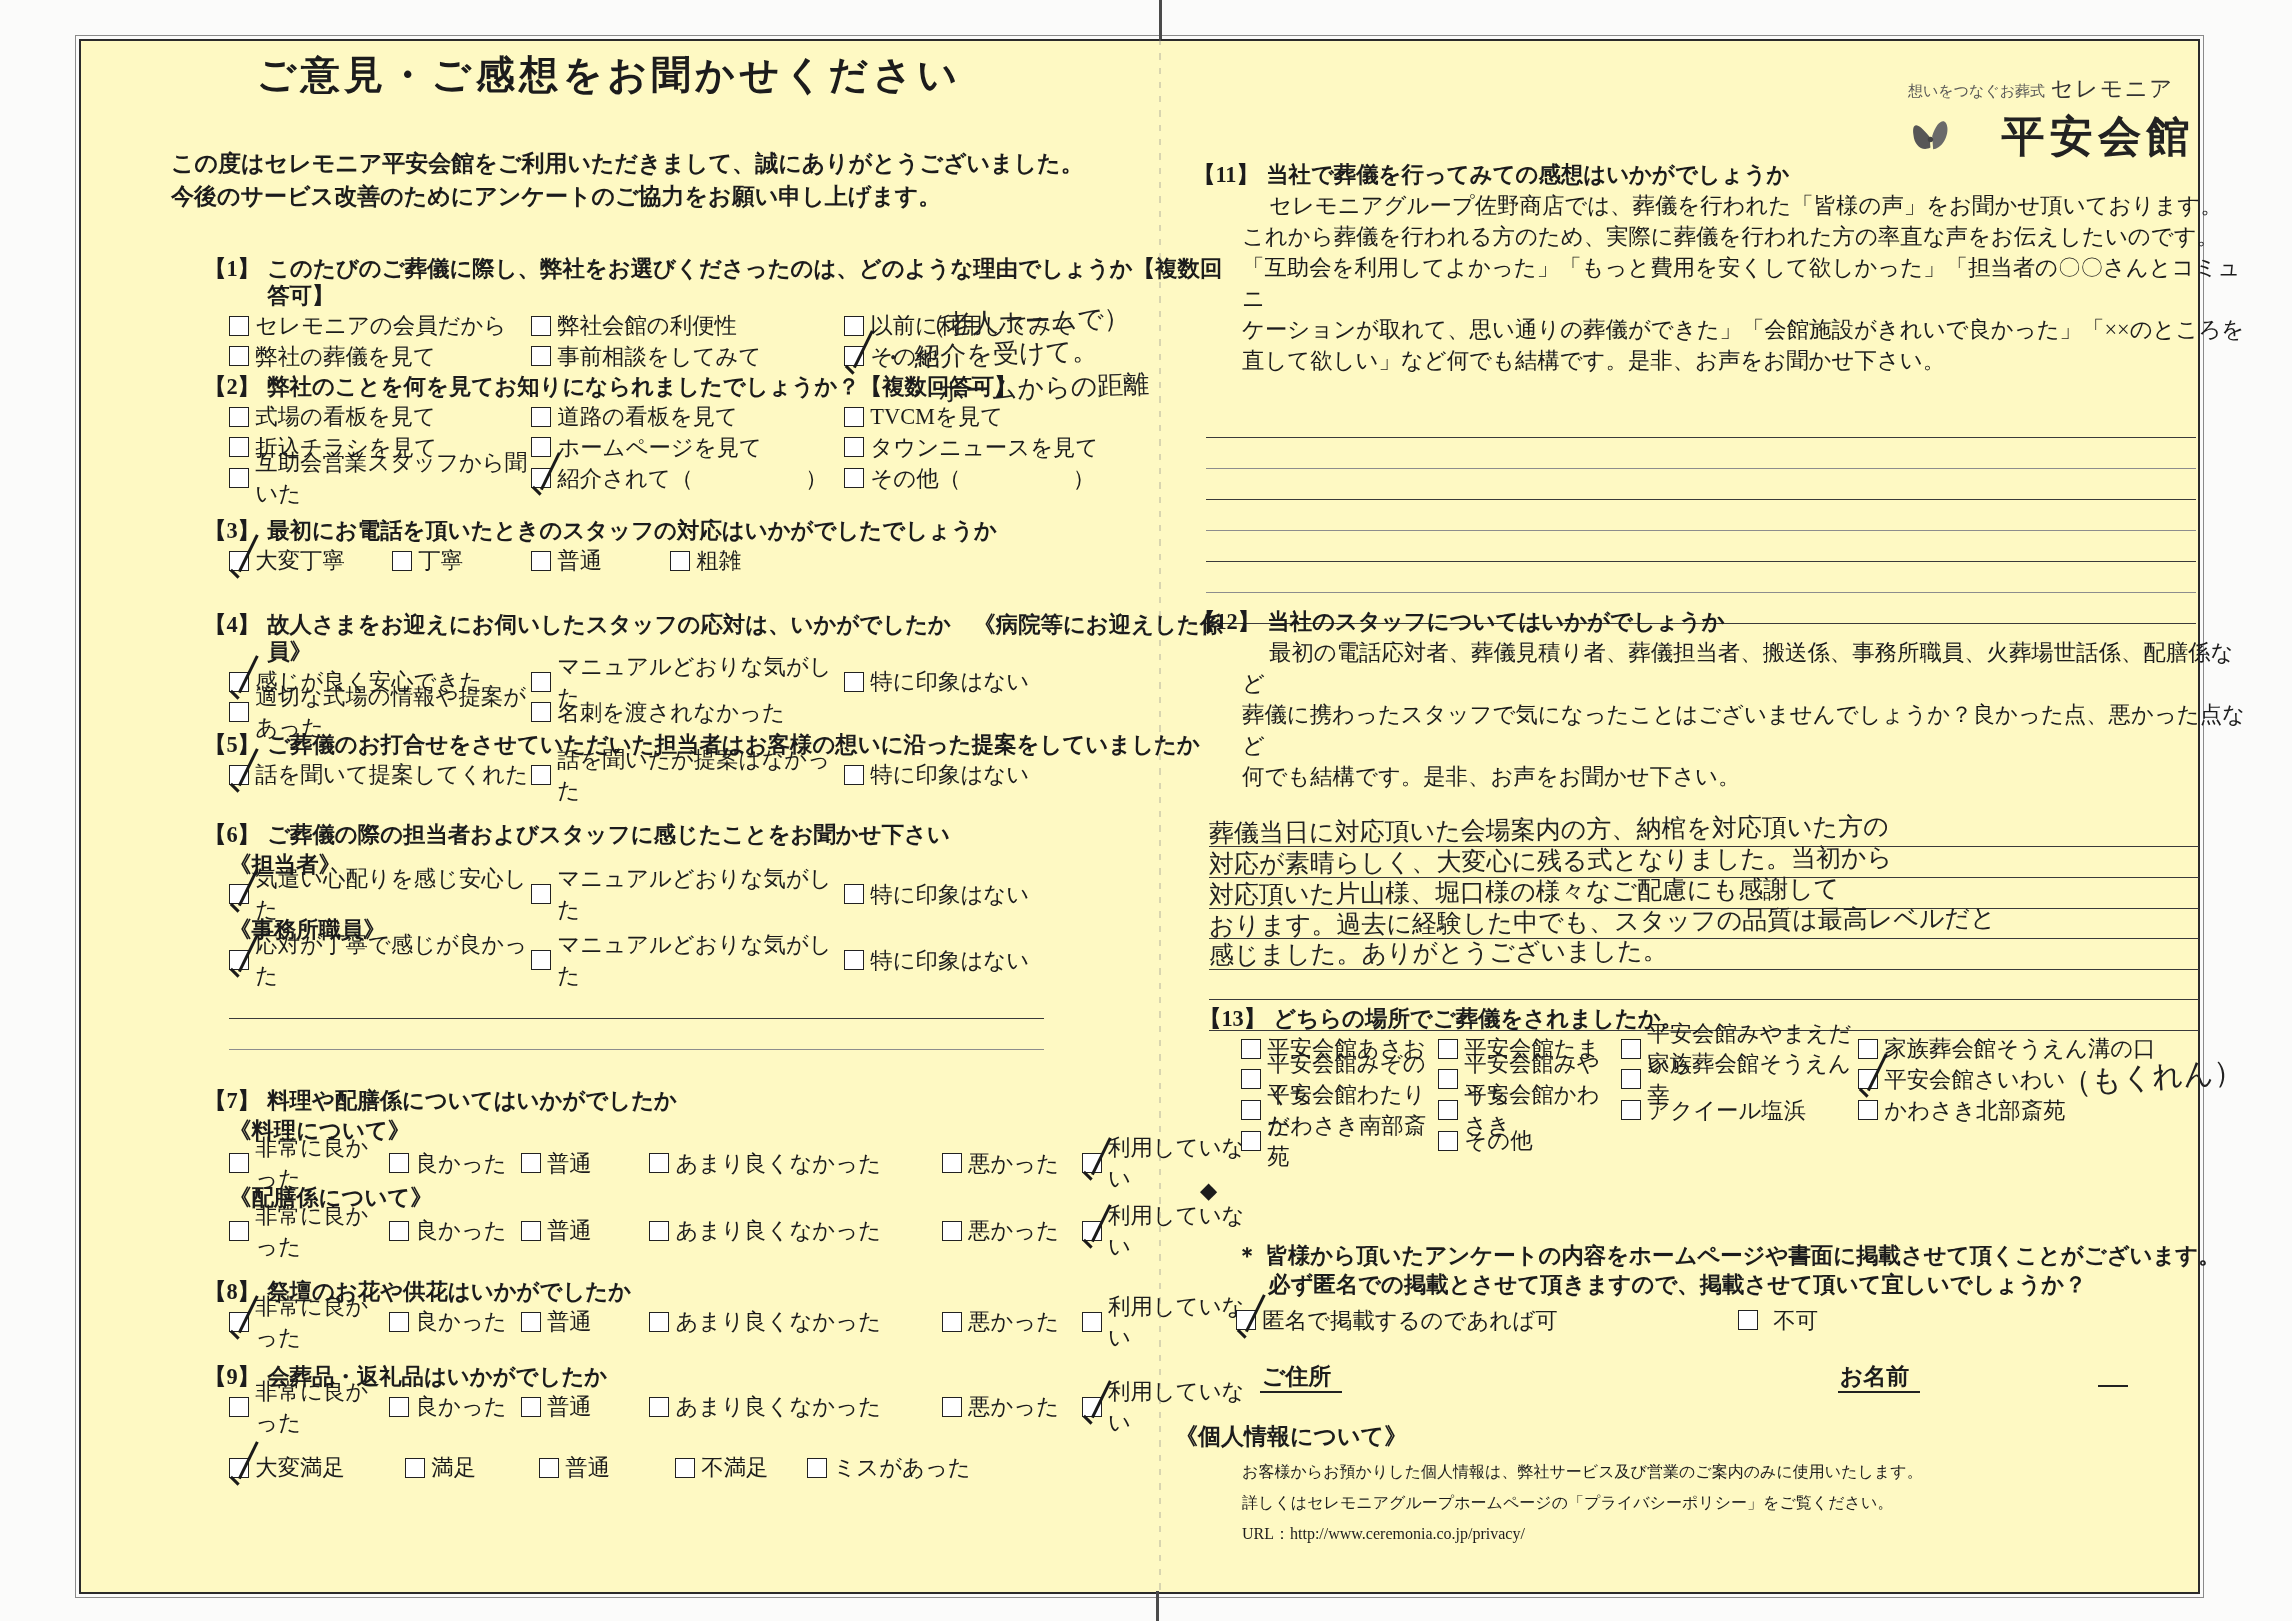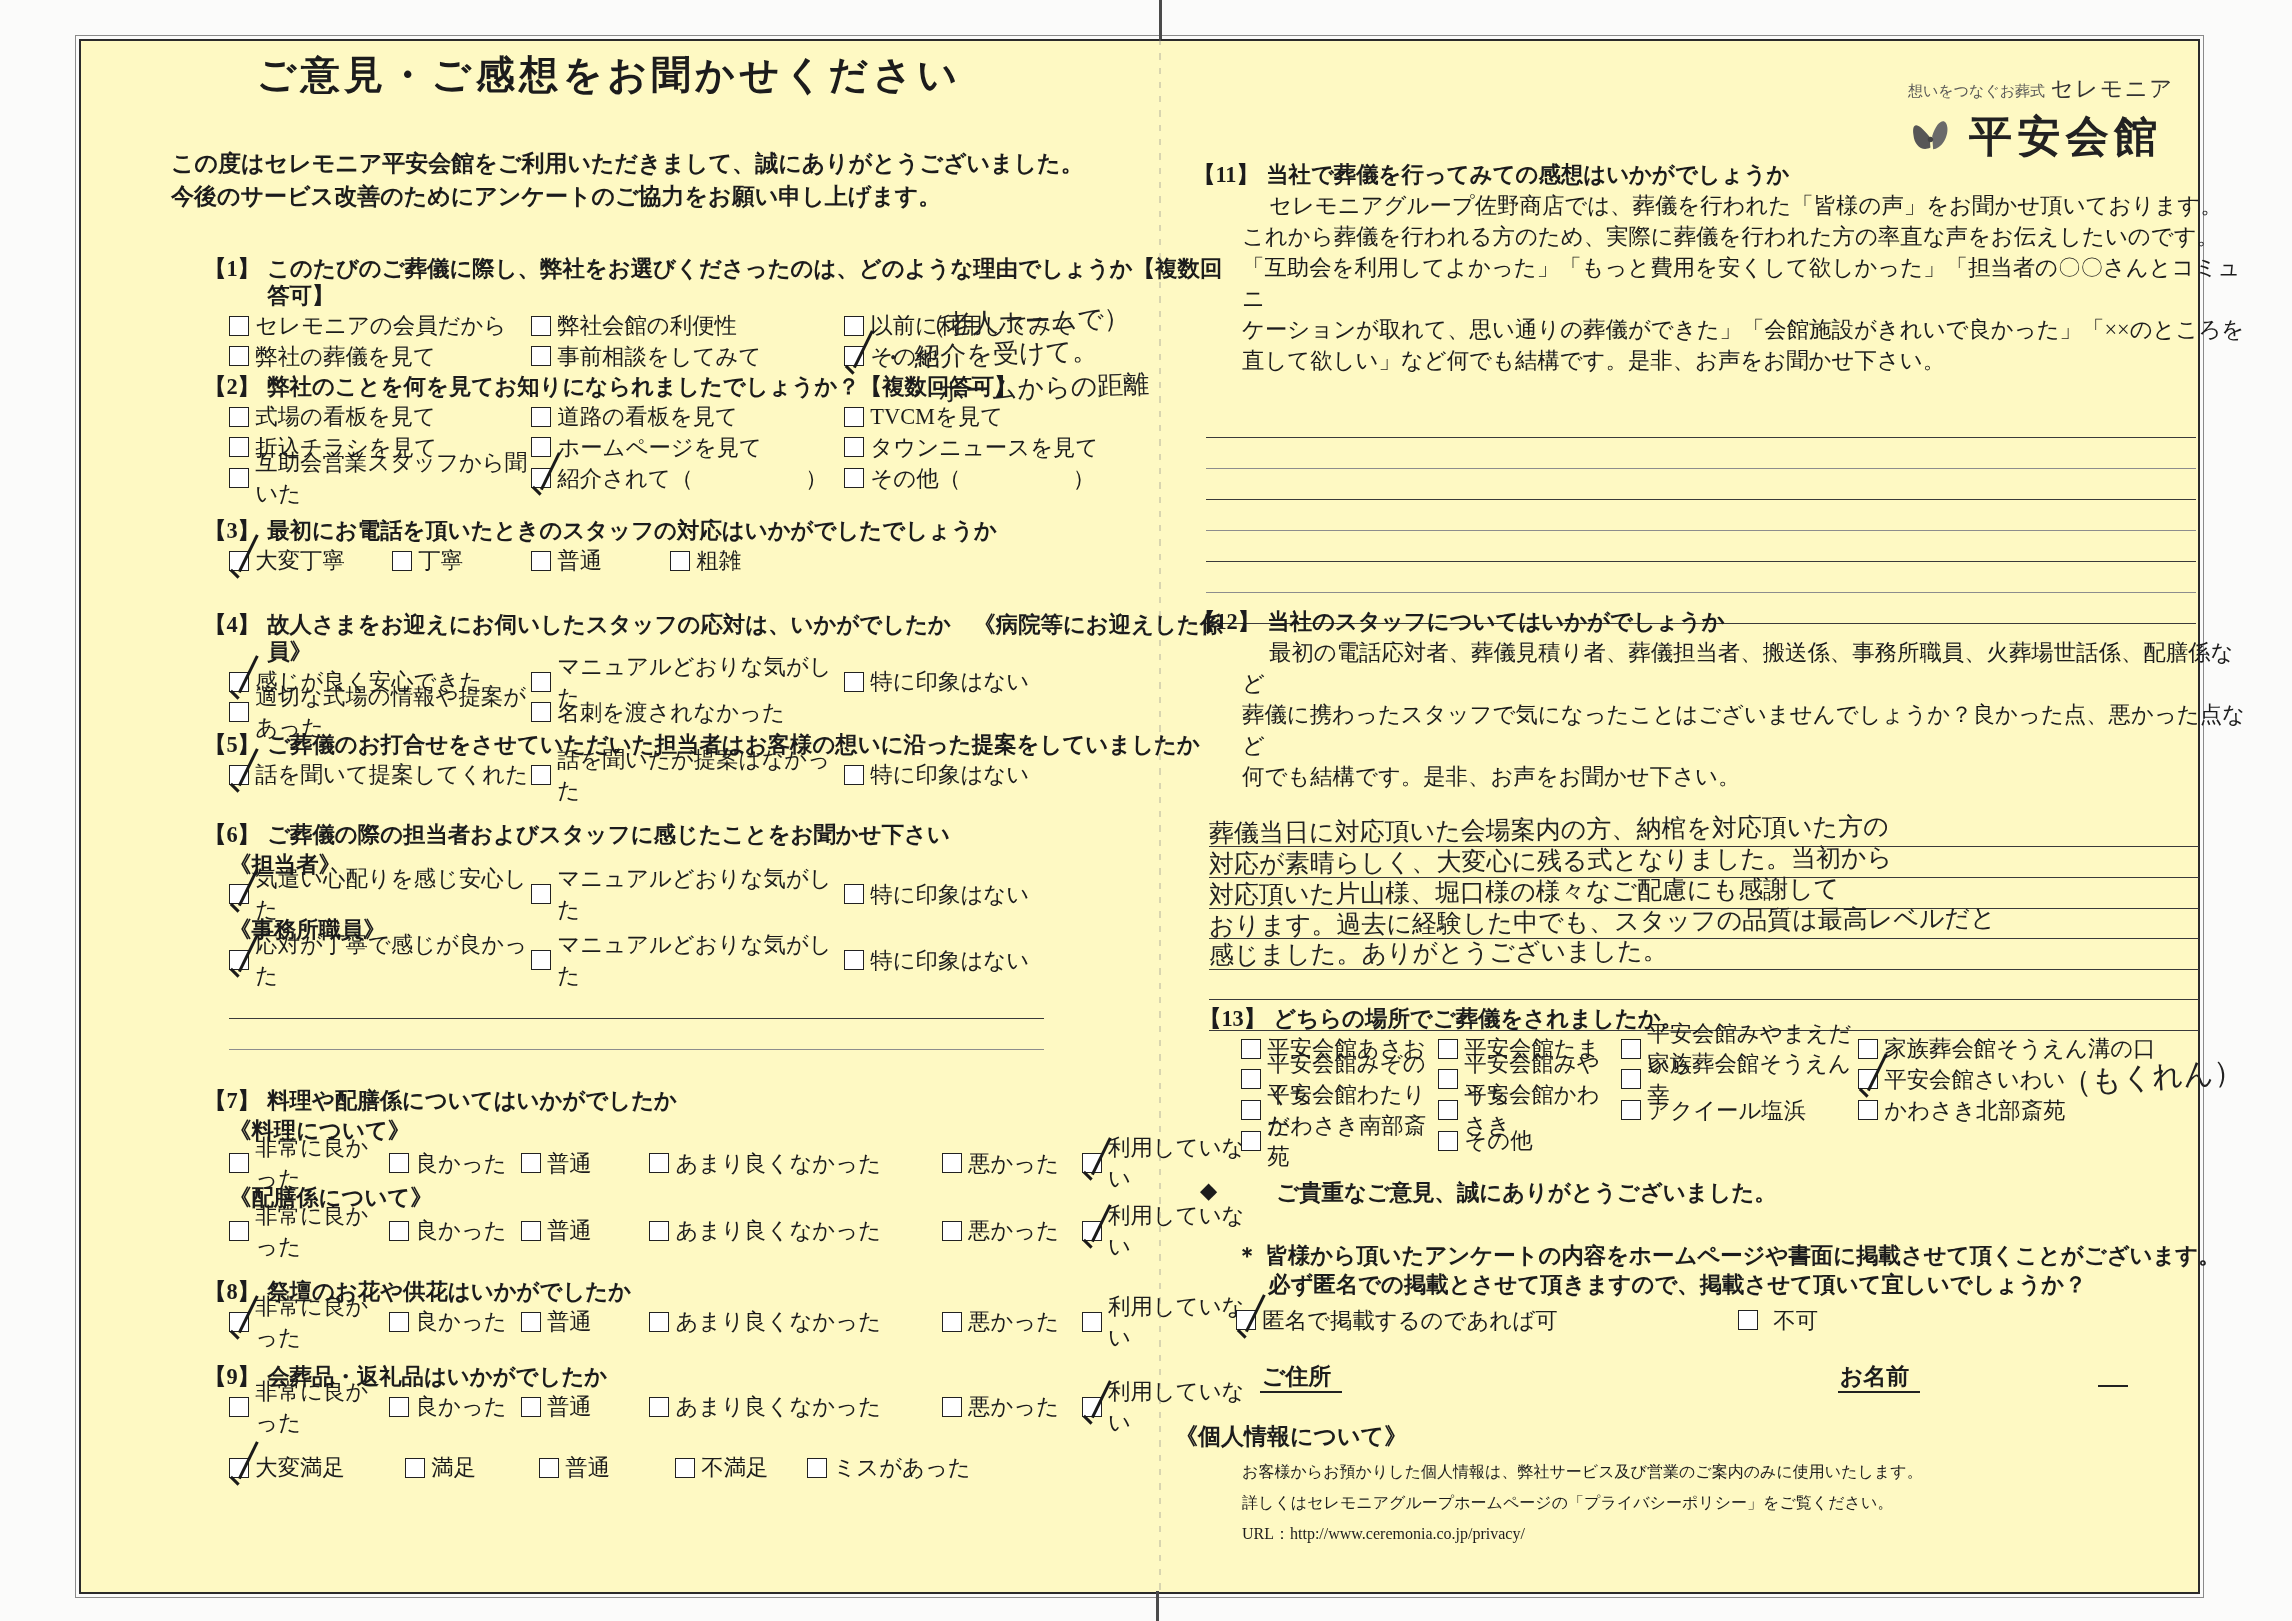--- a/index.html
+++ b/index.html
@@ -10,21 +10,21 @@
   .fold-mid{position:absolute;left:1159px;top:39px;width:1.8px;height:1551px;z-index:4;
     background:repeating-linear-gradient(to bottom,rgba(130,130,130,.30) 0 6.3px,transparent 6.3px 14.3px);}
   
   .title{position:absolute;left:125px;top:7.2px;width:806px;text-align:center;font-size:39px;
     font-weight:bold;letter-spacing:4.5px;margin:0;}
   .intro{position:absolute;left:90px;top:106px;font-size:23px;line-height:33px;font-weight:600;}
   
   .logo{position:absolute;left:1827px;top:32px;width:287px;text-align:left;}
   .logo-top{font-size:15px;color:#555;white-space:nowrap;}
   .logo-top .brand{font-size:22.4px;color:#333;letter-spacing:1.8px;margin-left:5.4px;}
-  .logo-bottom{display:flex;align-items:center;margin-top:3.6px;}
+  .logo-bottom{display:flex;align-items:center;margin-top:3.6px;justify-content:space-between;}
   .mark{width:52px;height:50px;flex:none;margin-right:9px;}
   .kaikan{font-size:43px;font-weight:bold;letter-spacing:5.4px;color:#222;}
   .mark-caption{width:52px;height:3.6px;background:repeating-linear-gradient(to right,#999 0 2.7px,transparent 2.7px 5.4px);margin-top:1.8px;}
   
   .q{position:absolute;font-size:22.4px;width:1039px;}
   .qt{font-weight:bold;line-height:27px;display:flex;}
   .qno{margin-right:7.2px;flex:none;}
   .ind{padding-left:25px;}
   .row{display:flex;margin-top:2.7px;height:28px;align-items:center;}
   .sub{font-weight:bold;margin-top:2.7px;height:27px;line-height:27px;}
@@ -591,21 +591,20 @@
             <span class="box"></span>
             <span>その他</span>
           </label>
       </div>
     </div>
     <span class="hand h-abs" style="left:862px;top:52px;font-size:30px;transform:rotate(-4deg);">（もくれん）</span>
   </section>
 
   <div class="thanks" style="left:1119px;top:1136px;">
     <span class="diamond">◆</span>
-    <span>ご貴重なご意見、誠にありがとうございました。</span>
   </div>
 
   <section class="q" style="left:1155px;top:1201px;width:1030px;">
     <div class="qt">
         <span class="qno">＊</span>
         <span>皆様から頂いたアンケートの内容をホームページや書面に掲載させて頂くことがございます。</span>
       </div>
     <div style="font-weight:bold;margin-left:32px;line-height:31px;">必ず匿名での掲載とさせて頂きますので、掲載させて頂いて宜しいでしょうか？</div>
     <div class="consent-row" style="margin-left:0px;">
       <label class="opt checked" style="width:502px;">

